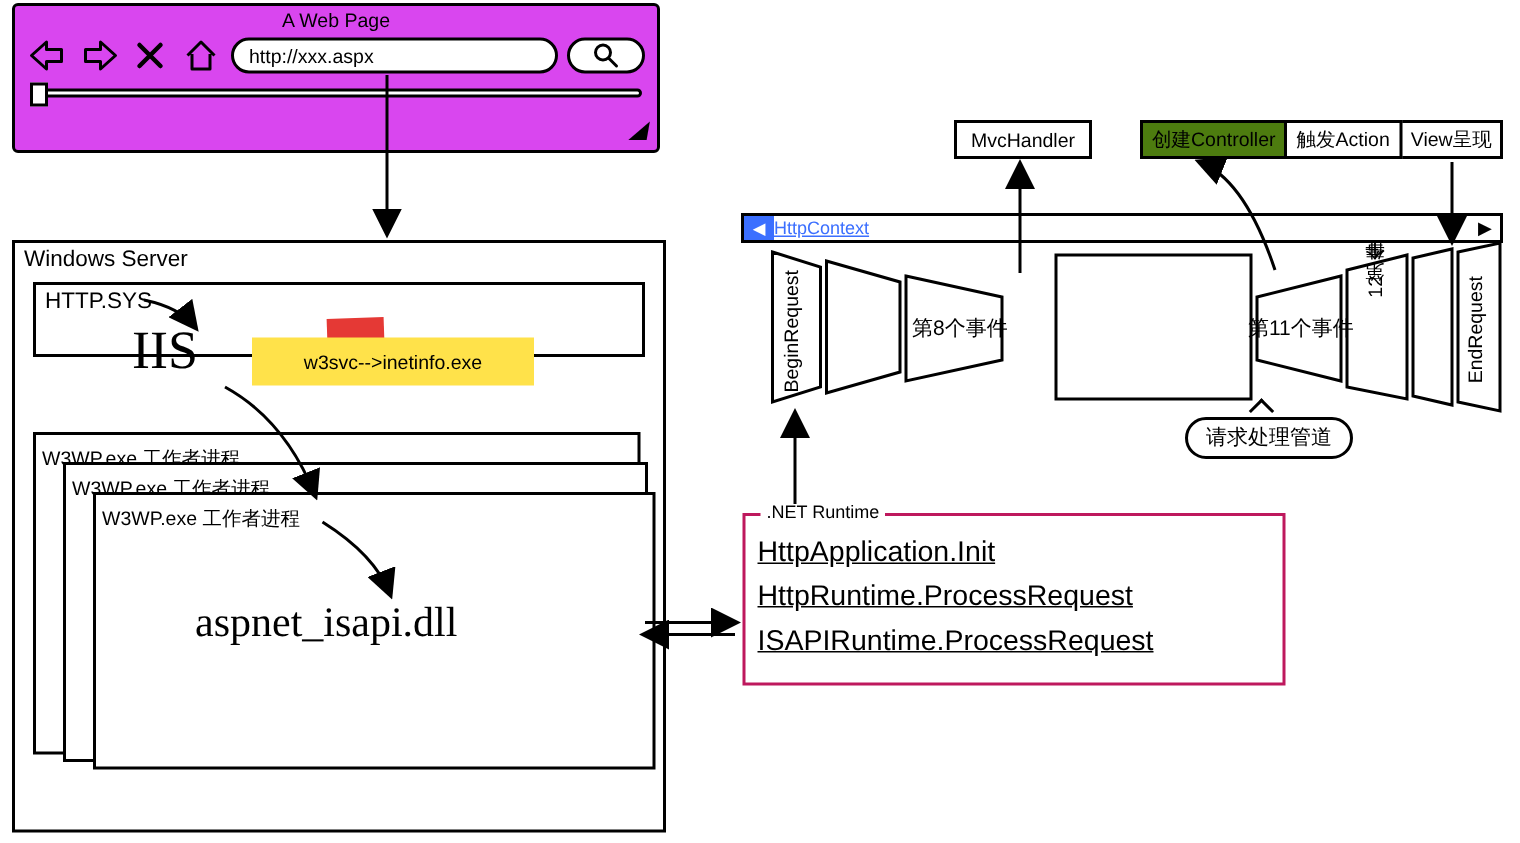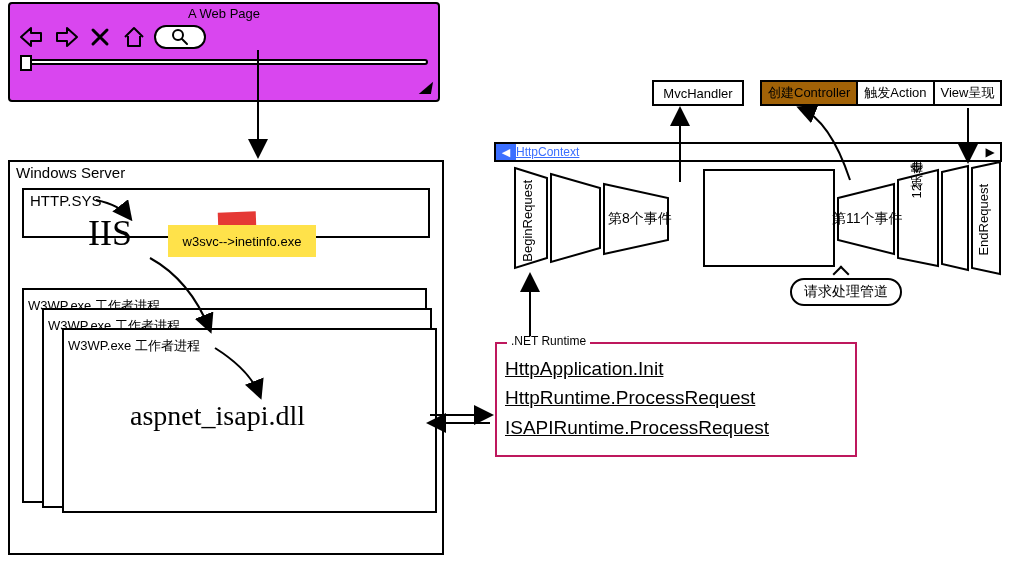--- a/index.html
+++ b/index.html
@@ -13,36 +13,36 @@
     .urlbar { flex: 1; height: 24px; border: 2px solid #000; border-radius: 12px; background: #fff; display: flex; align-items: center; padding: 0 10px; font-size: 13px; }
     .searchbar { width: 52px; height: 24px; border: 2px solid #000; border-radius: 12px; background: #fff; display: flex; align-items: center; justify-content: center; }
     .slider-track { margin: 6px 10px 0 10px; height: 6px; border: 2px solid #000; border-radius: 3px; position: relative; background: #fff; }
     .slider-thumb { position: absolute; left: -2px; top: -6px; width: 12px; height: 16px; border: 2px solid #000; background: #fff; }
     .resize-grip { position: absolute; right: 6px; bottom: 4px; font-size: 16px; transform: skew(-10deg); }
     .win-server { left: 8px; top: 160px; width: 436px; height: 395px; }
     .win-title { font-size: 15px; padding: 2px 6px; }
     .inner-box { position: absolute; left: 12px; top: 26px; right: 12px; height: 50px; border: 2px solid #000; }
     .httpsys { position: absolute; left: 6px; top: 2px; font-size: 15px; }
     .iis { position: absolute; left: 88px; top: 212px; font-size: 36px; font-family: Georgia, serif; }
-    .sticky { position: absolute; left: 168px; top: 225px; width: 148px; height: 32px; background: #ffe24a; display: flex; align-items: center; justify-content: center; font-size: 13px; }
+    .sticky { position: absolute; left: 168px; top: 225px; width: 188px; height: 32px; background: #ffe24a; display: flex; align-items: center; justify-content: center; font-size: 13px; }
     .tape { position: absolute; left: 218px; top: 212px; width: 38px; height: 16px; background: #e53935; transform: rotate(-2deg); }
     .w3wp { position: absolute; border: 2px solid #000; background: #fff; }
     .w3wp-label { font-size: 13px; padding: 7px 4px; white-space: nowrap; }
     .isapi { position: absolute; left: 130px; top: 400px; font-size: 28px; font-family: "Comic Sans MS", cursive; }
     .net-runtime { position: absolute; left: 495px; top: 342px; width: 362px; height: 115px; border: 2px solid #be185d; }
     .net-title { position: absolute; top: -10px; left: 10px; background: #fff; padding: 0 4px; font-size: 12px; }
     .net-body { padding: 10px 8px 4px 8px; font-size: 19px; line-height: 1.55; text-decoration: underline; }
     .httpcontext-bar { position: absolute; left: 494px; top: 142px; width: 508px; height: 20px; border: 2px solid #000; display: flex; align-items: center; }
     .hc-left { width: 20px; height: 100%; background: #3b6fff; display: flex; align-items: center; justify-content: center; color: #fff; font-size: 11px; }
     .hc-text { font-size: 12px; color: #3b6fff; padding-left: 0; text-decoration: underline; }
     .hc-right { margin-left: auto; width: 20px; text-align: center; font-size: 12px; }
-    .mvc-box { position: absolute; left: 636px; top: 80px; width: 92px; height: 26px; border: 2px solid #000; display: flex; align-items: center; justify-content: center; font-size: 13px; margin-left: 16px; }
+    .mvc-box { position: absolute; left: 636px; top: 80px; width: 92px; height: 26px; border: 2px solid #000; display: flex; align-items: center; justify-content: center; font-size: 13px; }
     .top-boxes { position: absolute; left: 760px; top: 80px; display: flex; }
     .top-box { height: 26px; border: 2px solid #000; display: flex; align-items: center; justify-content: center; font-size: 13px; padding: 0 6px; }
-    .top-box.blue { background: #a16207; }
+    .top-box.blue { background: #4d7c0f; }
     .top-box + .top-box { border-left: none; }
     .vlabel { position: absolute; writing-mode: vertical-rl; transform: rotate(180deg); font-size: 13px; }
     .ev-label { position: absolute; font-size: 14px; }
     .bubble { position: absolute; left: 790px; top: 278px; border: 2px solid #000; border-radius: 14px; padding: 3px 12px; font-size: 14px; background: #fff; }
     .bubble-tail { position: absolute; left: 835px; top: 268px; width: 12px; height: 12px; border-left: 2px solid #000; border-top: 2px solid #000; background: #fff; transform: rotate(45deg); }
     svg.overlay { position: absolute; left: 0; top: 0; pointer-events: none; }
   </style>
 </head>
 <body>
 
@@ -61,20 +61,23 @@
     </div>
     <div class="nav-icon">
       <svg width="20" height="20" viewBox="0 0 20 20">
           <path d="M3 3 L17 17 M17 3 L3 17" stroke="#000" stroke-width="3" stroke-linecap="round"></path>
         </svg>
     </div>
     <div class="nav-icon">
       <svg width="24" height="22" viewBox="0 0 24 22">
           <path d="M3 11 L12 2 L21 11 M6 10 L6 20 L18 20 L18 10" fill="none" stroke="#000" stroke-width="2" stroke-linejoin="round"></path>
         </svg>
+    </div>
+    <div class="urlbar">
+      <span>http://xxx.aspx</span>
     </div>
     <div class="searchbar">
       <svg width="18" height="18" viewBox="0 0 18 18">
           <circle cx="7" cy="7" r="5" fill="none" stroke="#000" stroke-width="2"></circle>
           <path d="M11 11 L16 16" stroke="#000" stroke-width="2" stroke-linecap="round"></path>
         </svg>
     </div>
   </div>
   <div class="slider-track">
     <div class="slider-thumb"></div>

